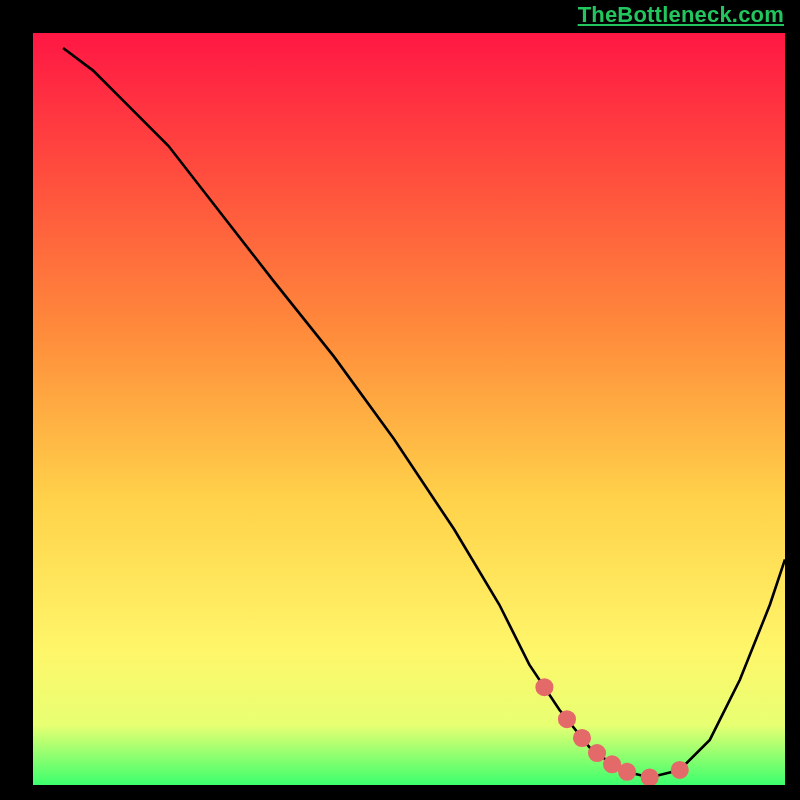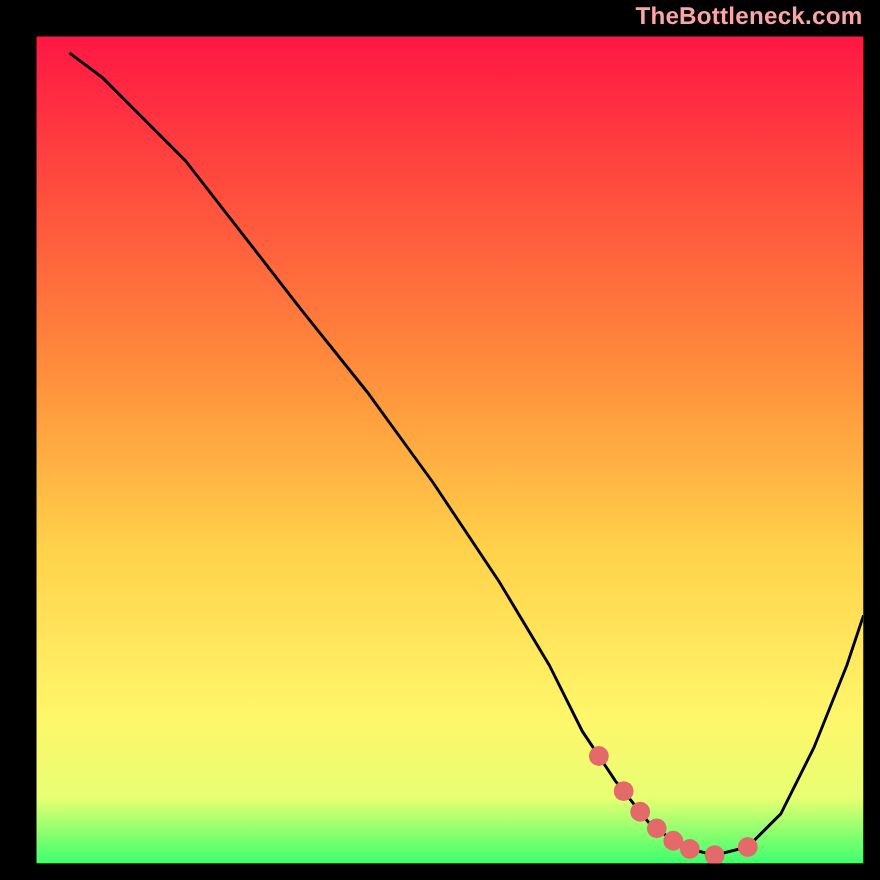--- a/index.html
+++ b/index.html
@@ -30,25 +30,26 @@
   svg.curve {
     position: absolute;
     inset: 0;
     width: 100%;
     height: 100%;
   }
   .watermark {
     position: absolute;
     top: 2px;
     right: 16px;
-    color: #fca5a5;
+    color: #22c55e;
     font-size: 22px;
     font-weight: 600;
     letter-spacing: 0.2px;
     user-select: none;
+    text-decoration: underline;
   }
 </style>
 </head>
 <body>
 <div class="frame">
 
   <div class="watermark">TheBottleneck.com</div>
 
   <div class="plot" id="plot" style="left: 32px; top: 32px; width: 752px; height: 752px;">
     <div class="gradient" id="grad" style="background: linear-gradient(rgb(255, 23, 68) 0%, rgb(255, 75, 62) 18%, rgb(255, 140, 59) 40%, rgb(255, 210, 74) 62%, rgb(255, 246, 106) 82%, rgb(232, 255, 114) 92%, rgb(60, 255, 110) 100%);"></div>

